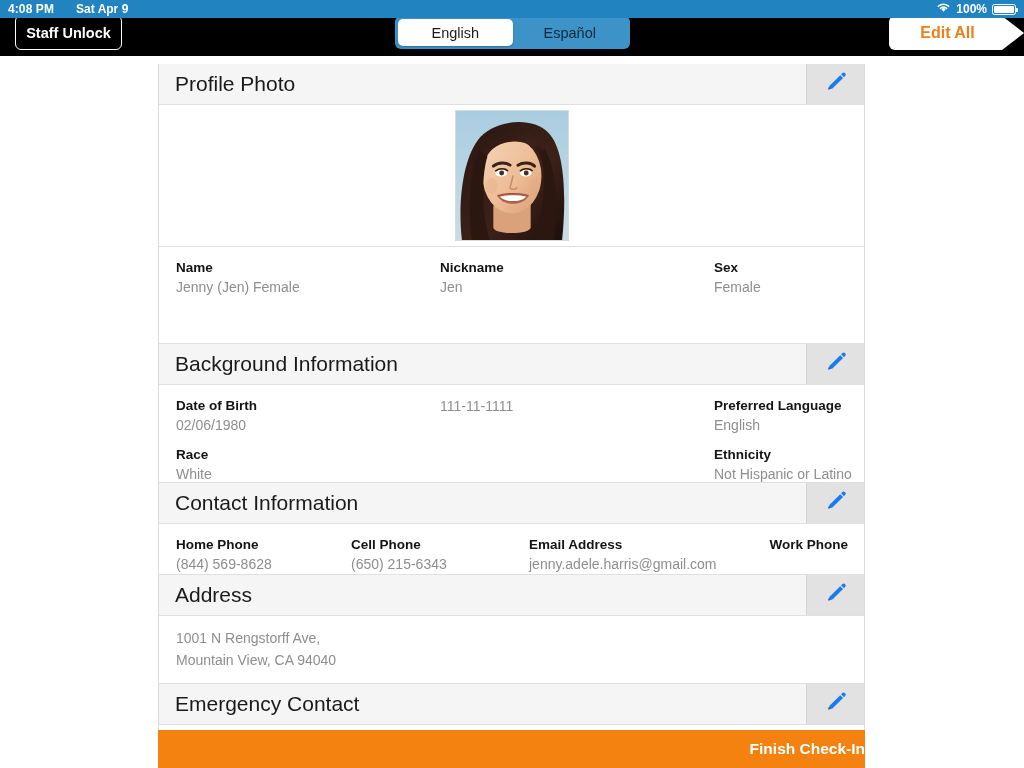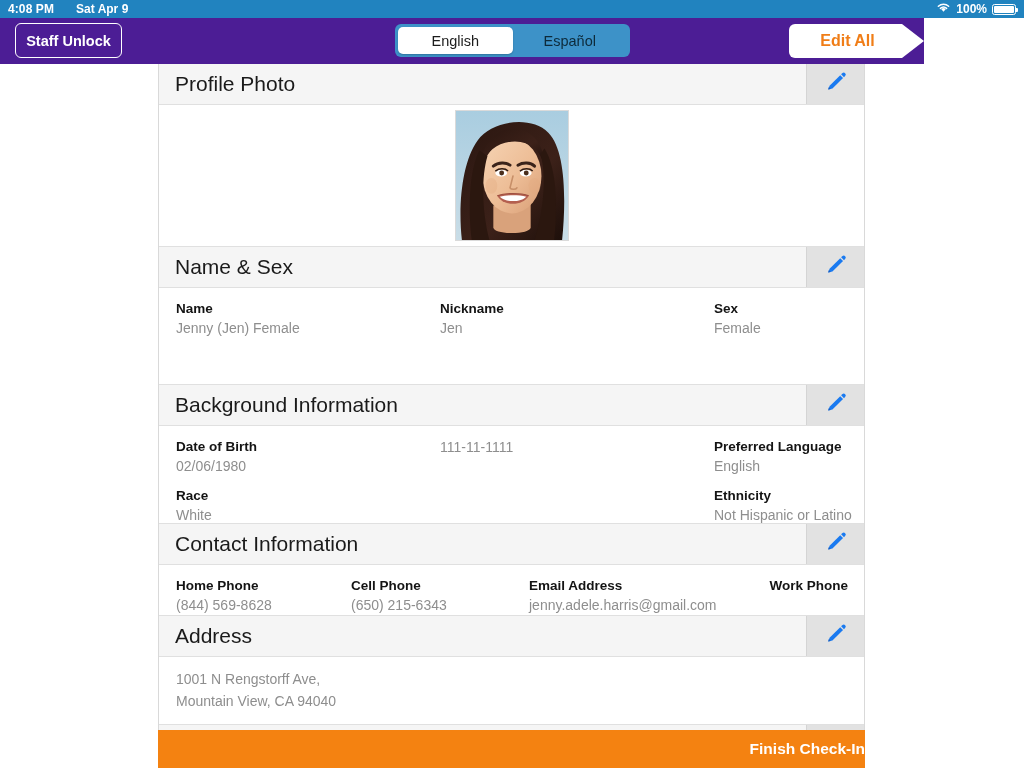--- a/index.html
+++ b/index.html
@@ -63,24 +63,24 @@
     position: absolute;
     left: 1px; top: 1px; bottom: 1px;
     width: calc(100% - 2px);
     background: #ffffff;
     border-radius: 1px;
   }
 
   
   .navbar {
     position: absolute;
-    top: 18px; left: 0;
-    width: 924px;
+    top: 10px; left: 0;
+    width: 1024px;
     height: 46px;
-    background: #4c1d95;
+    background: #000000;
     z-index: 25;
   }
 
   .staff-unlock {
     position: absolute;
     left: 15px; top: 5px;
     width: 107px; height: 35px;
     border: 1.5px solid #ffffff;
     border-radius: 6px;
     color: #ffffff;
@@ -380,32 +380,20 @@
           <path d="M42 86 C50 83 66 83 74 86 C68 97 48 97 42 86 Z" fill="#b4604f"></path>
           <path d="M44.5 87 C52 85 64 85 71.5 87 C66 93 50 93 44.5 87 Z" fill="#ffffff"></path>
           <path d="M42 86 C50 83 66 83 74 86" stroke="#9e4f40" stroke-width="1.2" fill="none"></path>
 
           <ellipse cx="36" cy="76" rx="6" ry="8" fill="#e3a97f" opacity=".35"></ellipse>
           <ellipse cx="80" cy="76" rx="6" ry="8" fill="#e3a97f" opacity=".35"></ellipse>
         </svg>
       </div>
     </div>
 
-    <div class="section-header">
-      <span class="title">Name &amp; Sex</span>
-      <div class="edit-cell">
-        <span class="pencil">
-          <svg width="22" height="22" viewBox="0 0 24 24">
-            <path d="M3.5 20.2 L5.0 16.1 L16.6 4.6 L19.7 7.7 L8.1 19.2 Z" fill="#1a7af0"></path>
-            <path d="M17.6 3.6 L20.7 6.7 L22.1 5.3 A2.2 2.2 0 0 0 19.0 2.2 Z" fill="#1a7af0"></path>
-            <path d="M3.5 20.2 L6.2 19.5 L4.2 17.5 Z" fill="#1a5fc0"></path>
-          </svg>
-        </span>
-      </div>
-    </div>
     <div class="section-body body-namesex">
       <div class="field-grid">
         <div class="col c1">
           <div class="field-block">
             <div class="field-label">Name</div>
             <div class="field-value">Jenny (Jen) Female</div>
           </div>
         </div>
         <div class="col c2">
           <div class="field-block">

